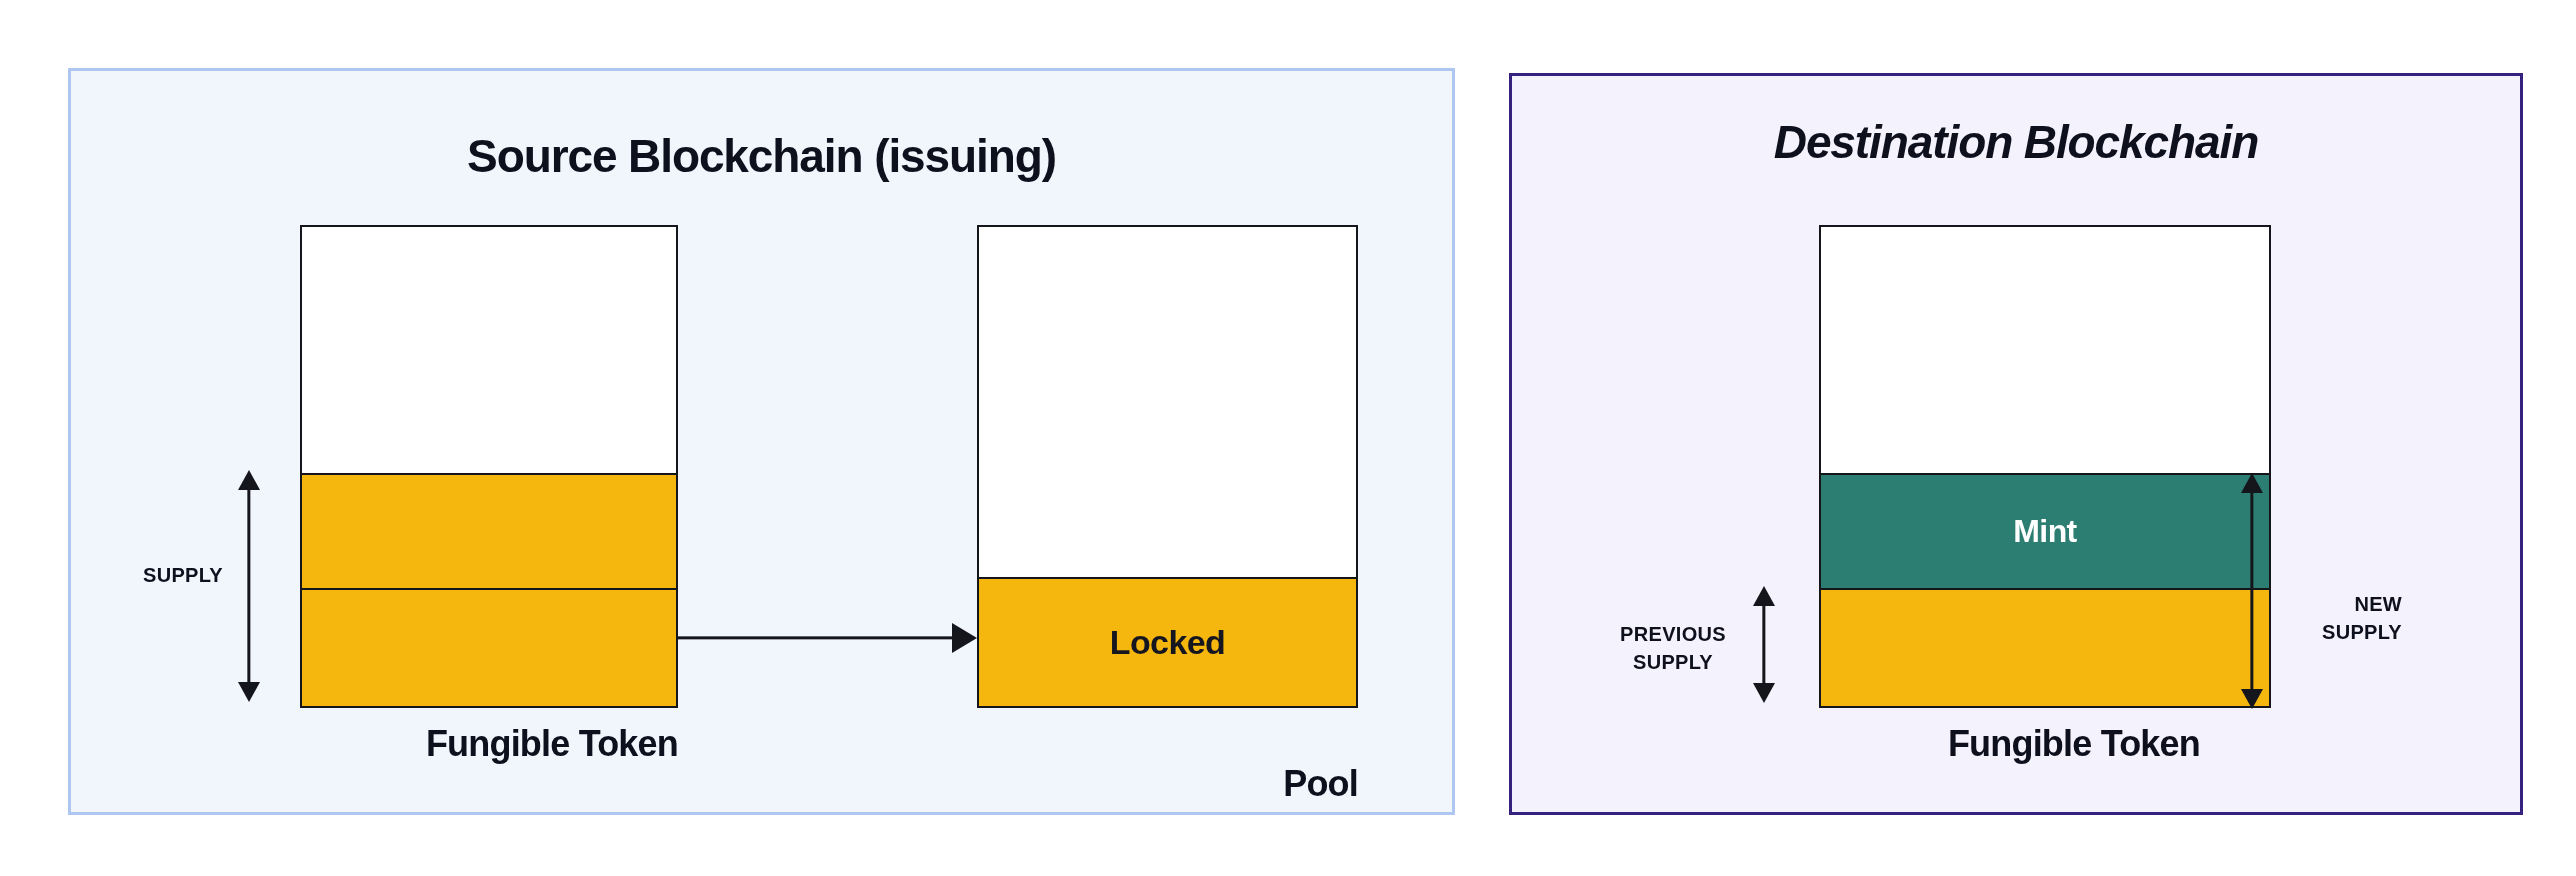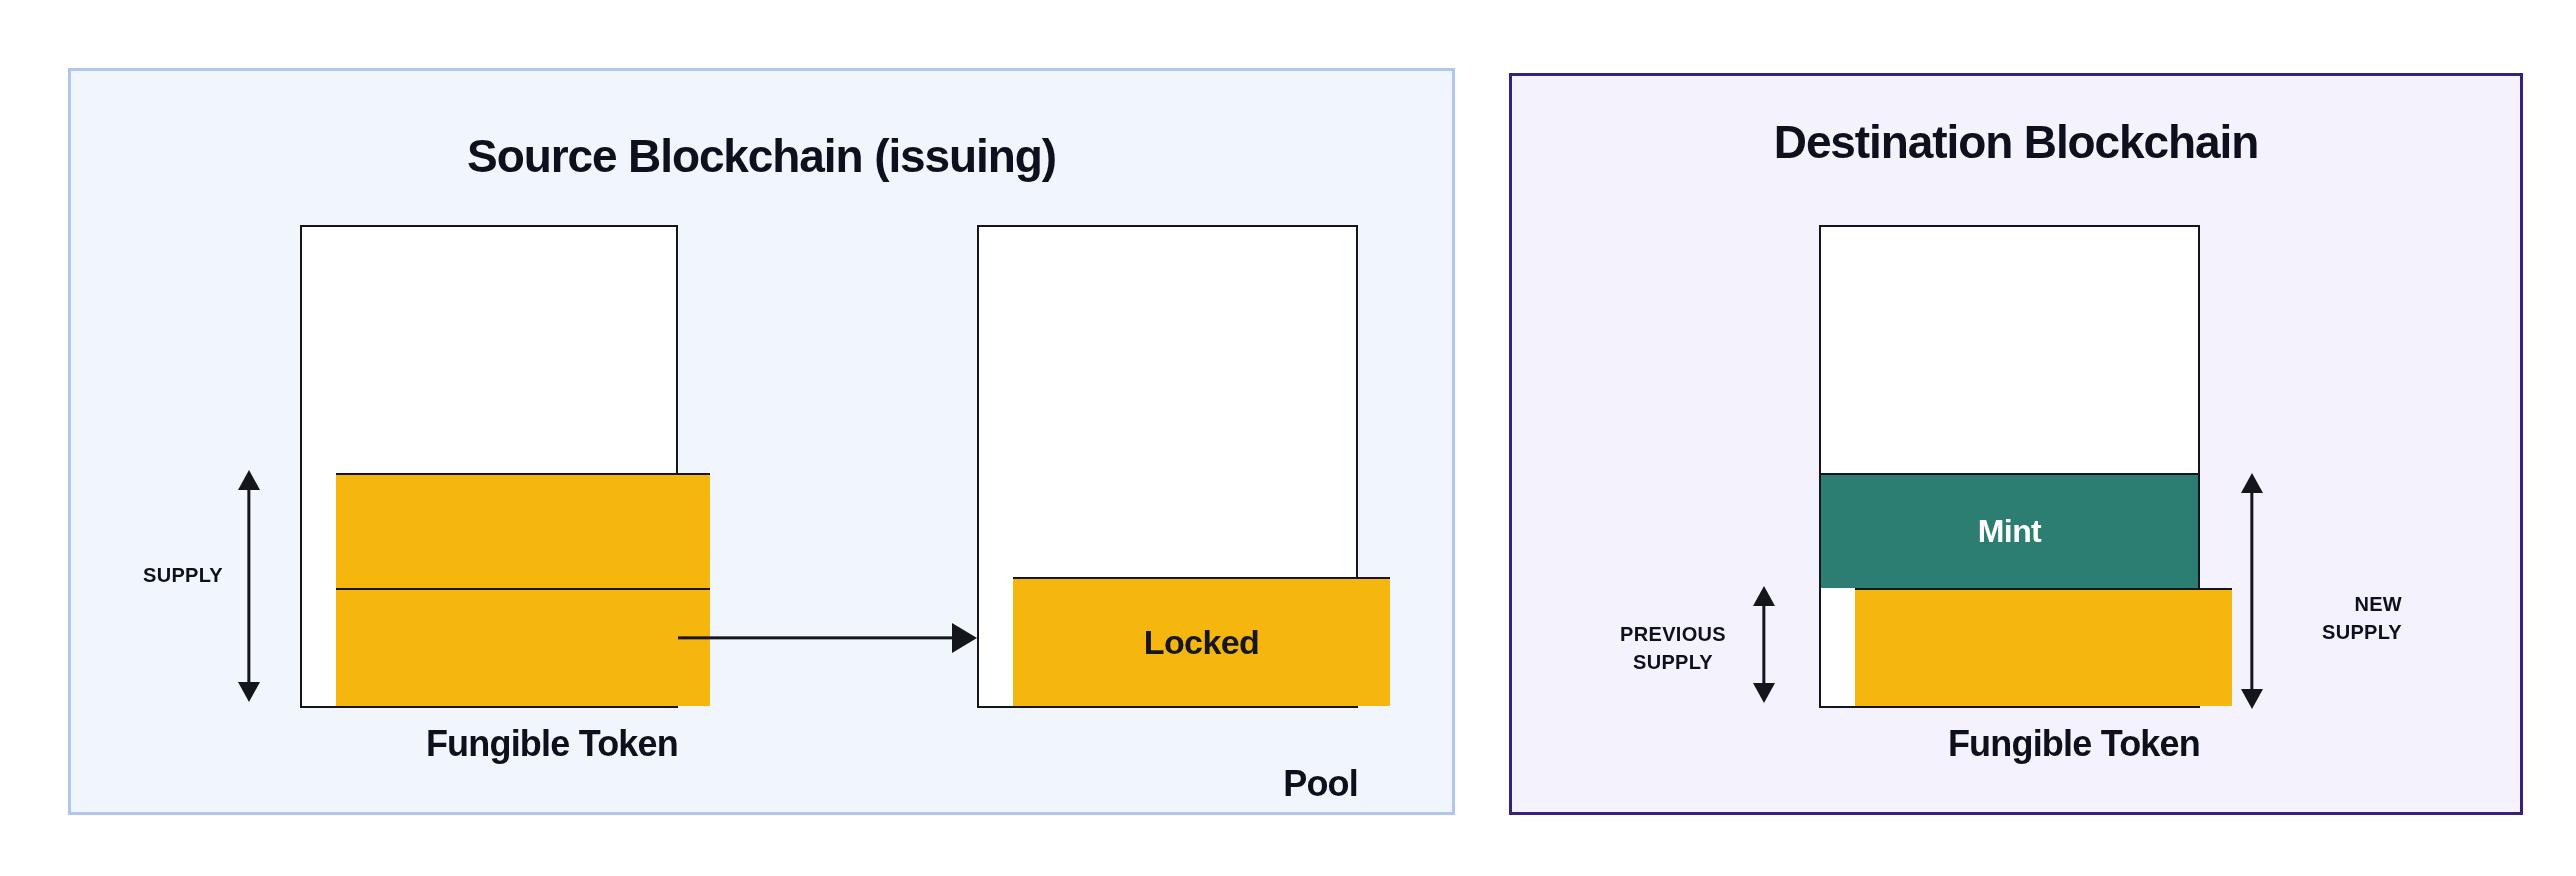--- a/index.html
+++ b/index.html
@@ -22,35 +22,35 @@
   .panel-destination{
     left:1509px;top:73px;width:1014px;height:742px;
     background:var(--right-bg,#F4F2FC);border:3.9px solid var(--right-border,#37217E);
   }
   .panel-title{
     position:absolute;text-align:center;
     font-size:46px;font-weight:700;letter-spacing:-1.1px;line-height:49px;
     color:var(--text,#0E101D);
   }
   .title-source{left:68px;width:1387px;top:132px;}
-  .title-destination{left:1509px;width:1014px;top:118px;}
+  .title-destination{left:1509px;width:1014px;top:118px;font-style:italic;}
 
   .token-box{
     position:absolute;top:225px;height:483px;
     background:#ffffff;border:2.2px solid var(--ink,#15161B);
     display:flex;flex-direction:column;
   }
   .box-ft-source{left:300px;width:378px;}
   .box-pool{left:977px;width:381px;}
-  .box-ft-dest{left:1819px;width:381px;}
+  .box-ft-dest{left:1819px;width:452px;}
 
   .seg{width:100%;}
   .seg-empty{flex:1 1 auto;background:#ffffff;}
   .seg-line{border-top:2.2px solid var(--ink,#15161B);}
-  .seg-amber{background:var(--amber,#F5B70E);margin-left:34px;}
+  .seg-amber{background:var(--amber,#F5B70E);}
   .seg-teal{background:var(--teal,#2B7E71);}
   .seg-label{display:flex;align-items:center;justify-content:center;}
   .seg-h-upper{height:115px;}
   .seg-h-lower{height:118px;}
   .seg-h-locked{height:129px;}
 
   .locked-text{font-size:34px;font-weight:700;letter-spacing:-0.6px;color:var(--locked-text,#15161F);}
   .mint-text{font-size:32px;font-weight:700;letter-spacing:-0.6px;color:var(--mint-text,#FFFFFF);}
 
   .box-caption{

